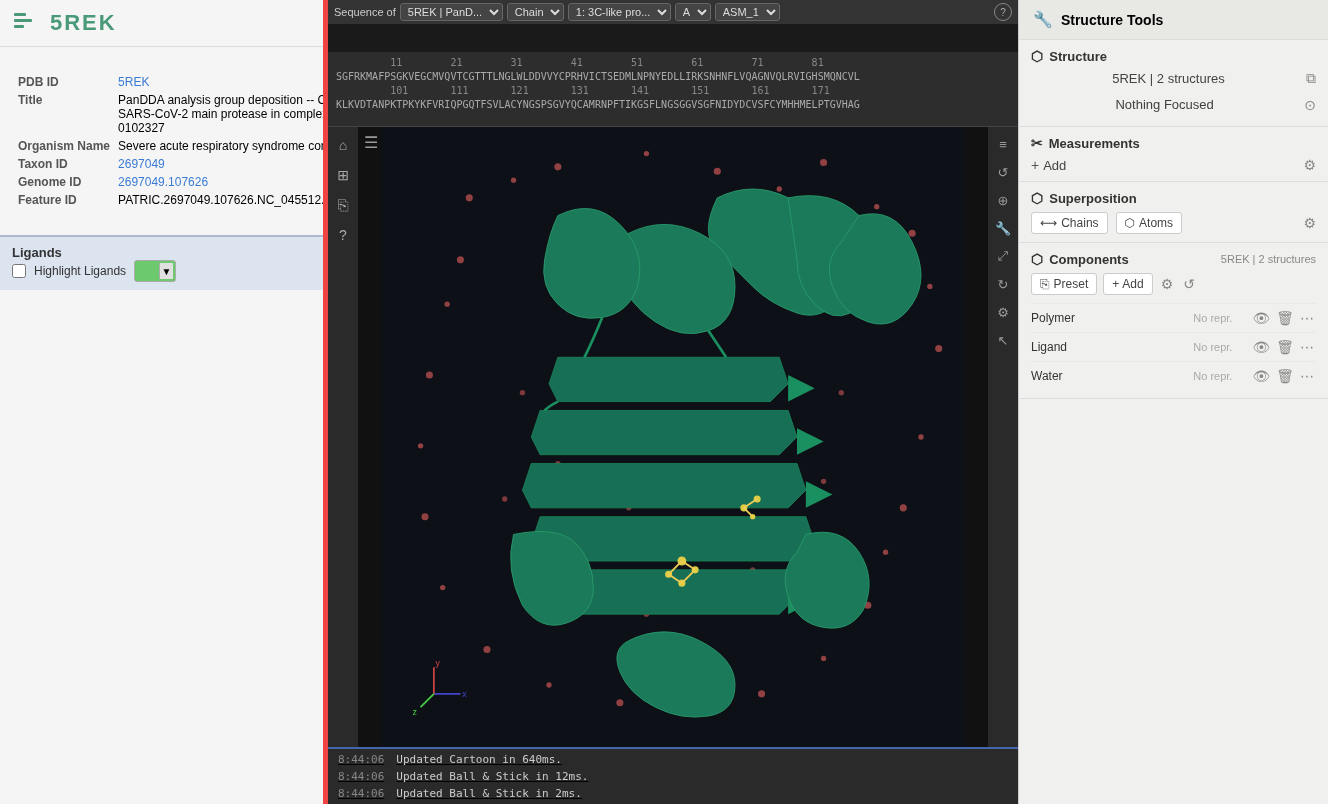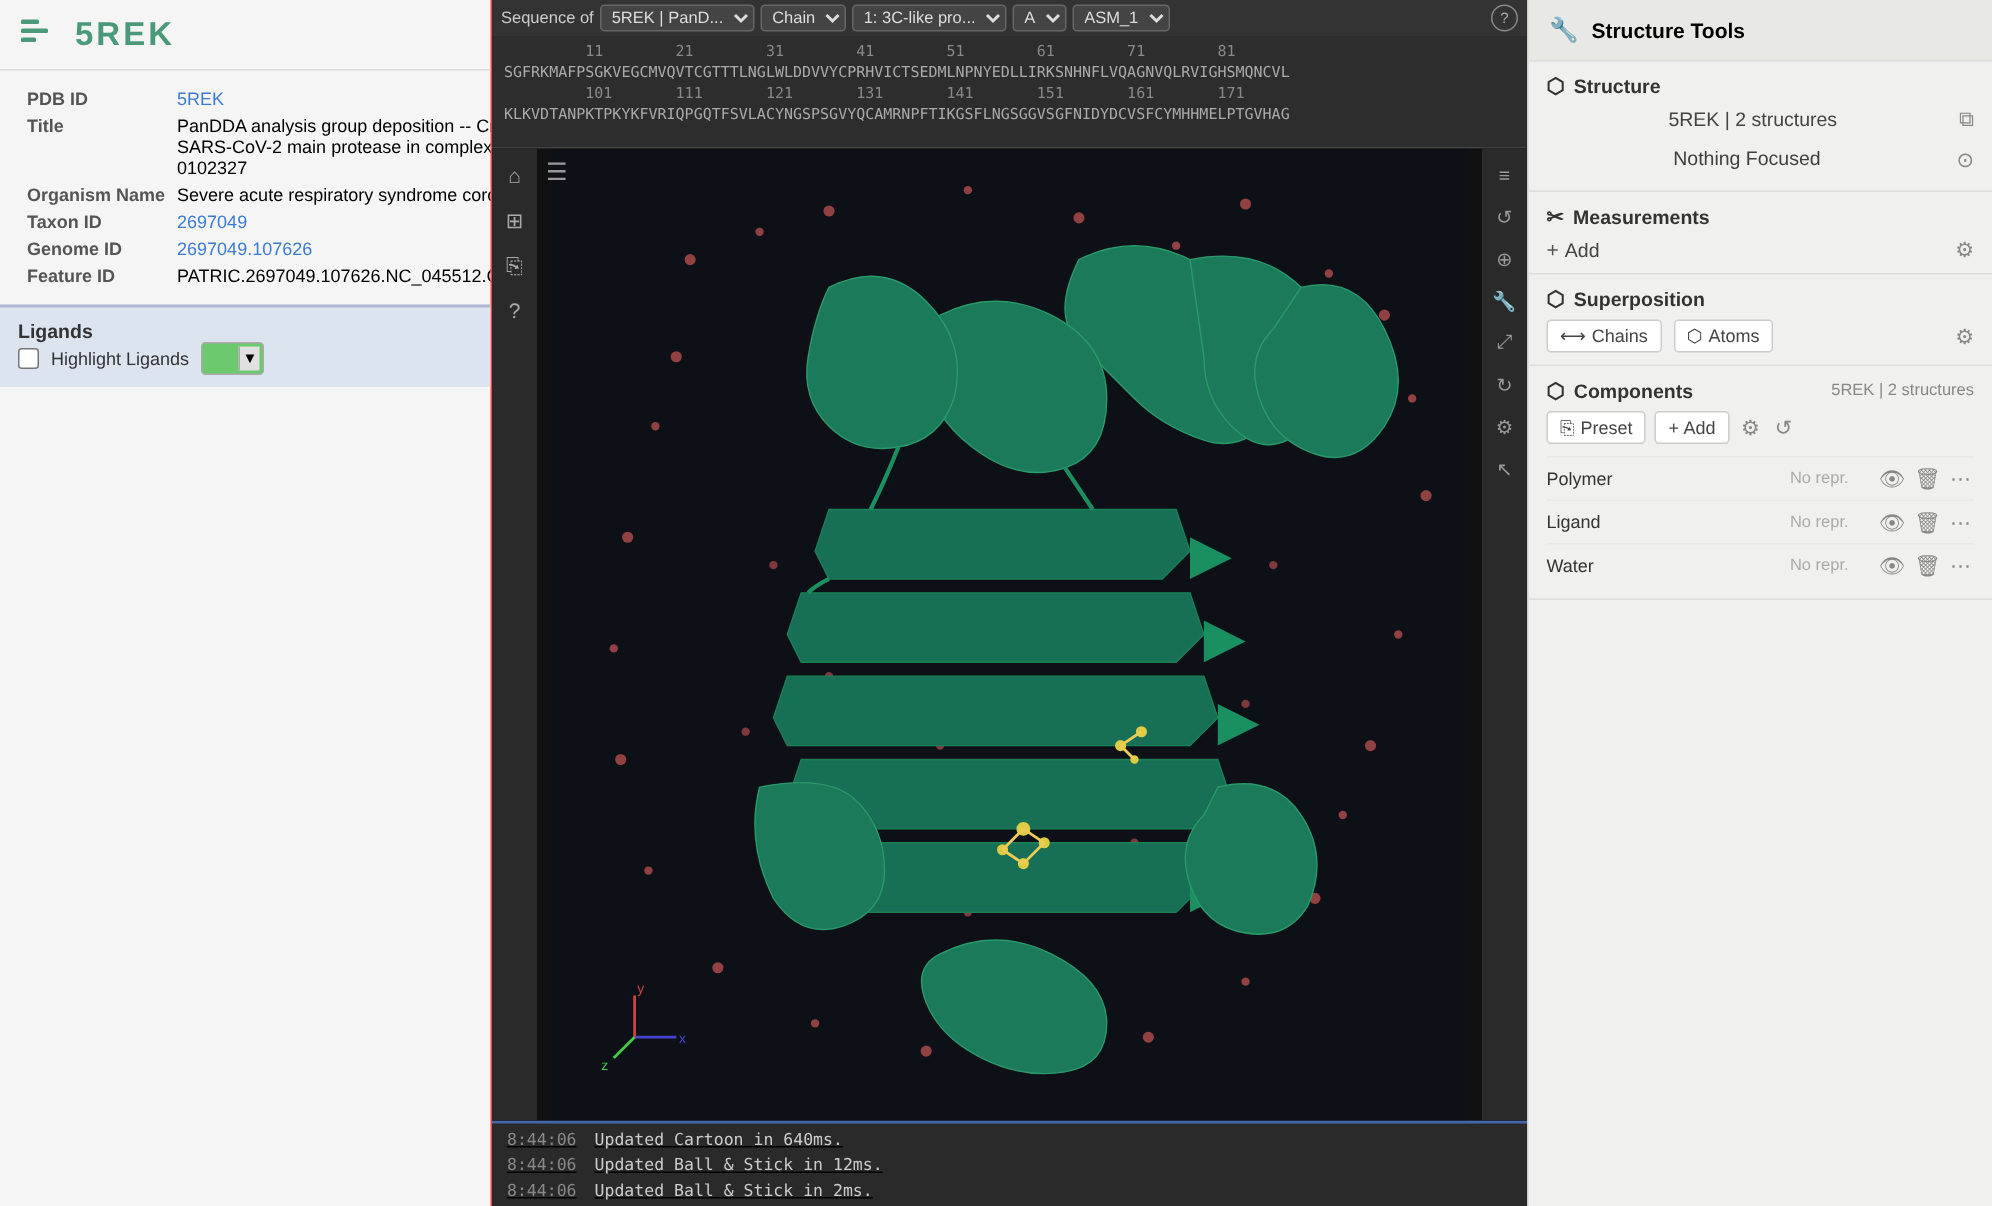--- a/index.html
+++ b/index.html
@@ -1,39 +1,39 @@
 <!DOCTYPE html>
 <html><head>
   <meta charset="utf-8">
   <style>
     * { box-sizing: border-box; margin: 0; padding: 0; }
     body { font-family: -apple-system, BlinkMacSystemFont, 'Segoe UI', sans-serif; font-size: 13px; background: #e8e8e8; display: flex; width: 1328px; height: 804px; overflow: hidden; }
 
     
-    #left-panel { width: 328px; background: #f5f5f5; border-right: 1px solid #ef4444; display: flex; flex-direction: column; overflow: hidden; }
+    #left-panel { width: 328px; background: #f5f5f5; border-right: 5px solid #ef4444; display: flex; flex-direction: column; overflow: hidden; }
     #logo-bar { padding: 10px 14px; display: flex; align-items: center; gap: 8px; }
     #logo-icon { color: #4a9; font-size: 18px; font-weight: bold; }
     #logo-text { color: #4a9; font-size: 20px; font-weight: bold; letter-spacing: 1px; }
-    #info-section { padding: 10px 14px; border-top: 1px solid #ddd; flex-shrink: 0; }
+    #info-section { padding: 26px 14px; border-top: 1px solid #ddd; flex-shrink: 0; }
     #info-table { width: 100%; border-collapse: collapse; }
     #info-table tr td { padding: 2px 4px; vertical-align: top; font-size: 12px; }
     #info-table tr td:first-child { color: #555; font-weight: 600; width: 85px; white-space: nowrap; }
     .link-blue { color: #3a7bd5; cursor: pointer; }
     #ligands-section { border-top: 2px solid #b0b8d0; background: #dce4f0; padding: 8px 12px; flex-shrink: 0; }
     #ligands-title { font-size: 13px; font-weight: 600; color: #333; margin-bottom: 0; }
     #highlight-row { display: flex; align-items: center; gap: 8px; }
     #highlight-checkbox { width: 14px; height: 14px; }
     #highlight-label { font-size: 12px; color: #333; }
     #color-btn { display: flex; align-items: center; background: #6dc96d; border: 1px solid #aaa; border-radius: 3px; padding: 1px 2px; cursor: pointer; height: 22px; }
     #color-swatch { width: 22px; height: 16px; background: #6dc96d; display: inline-block; border-radius: 2px; }
     #color-dropdown-arrow { width: 14px; height: 16px; background: #e0e0e0; border-left: 1px solid #aaa; display: flex; align-items: center; justify-content: center; font-size: 10px; }
 
     
     #middle { flex: 1; display: flex; flex-direction: column; background: #1a1a1a; position: relative; overflow: hidden; }
-    #seq-bar { background: #2d2d2d; color: #ccc; font-family: monospace; font-size: 10px; padding: 4px 8px; height: 75px; overflow: hidden; border-bottom: 1px solid #444; }
+    #seq-bar { background: #2d2d2d; color: #ccc; font-family: monospace; font-size: 10px; padding: 4px 8px; height: 75px; overflow: hidden; border-bottom: 1px solid #444; margin-top: 28px; }
     .seq-line { white-space: pre; color: #aaa; line-height: 1.4; }
     .seq-nums { color: #888; }
 
     #viewer-area { flex: 1; position: relative; background: #111; overflow: hidden; }
 
     
     #viewer-toolbar { position: absolute; left: 0; top: 0; width: 30px; height: 100%; background: #2a2a2a; display: flex; flex-direction: column; align-items: center; padding: 6px 0; gap: 6px; z-index: 10; }
     .toolbar-btn { width: 24px; height: 24px; display: flex; align-items: center; justify-content: center; color: #aaa; cursor: pointer; font-size: 14px; border-radius: 3px; }
 
     

